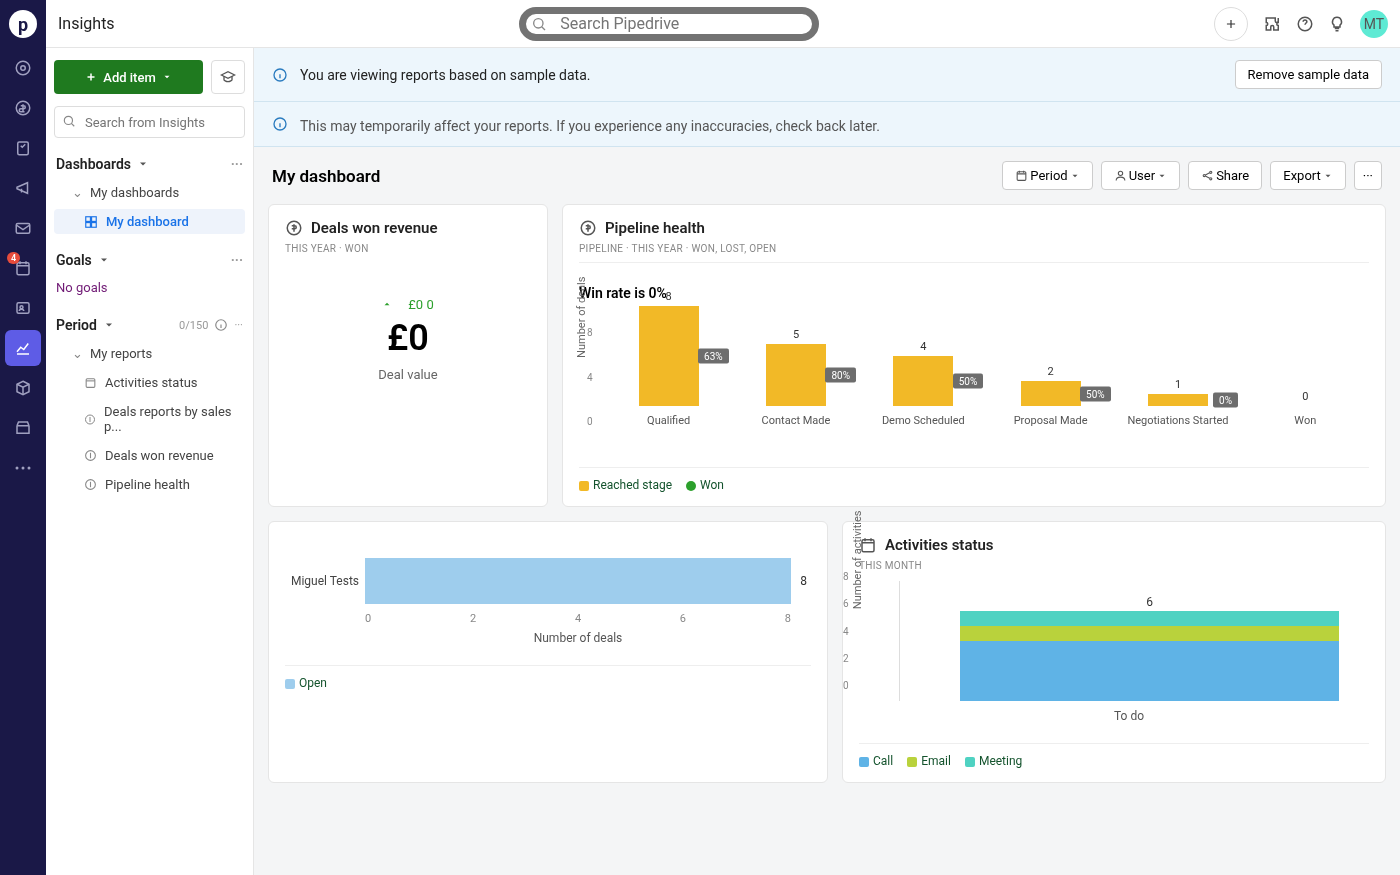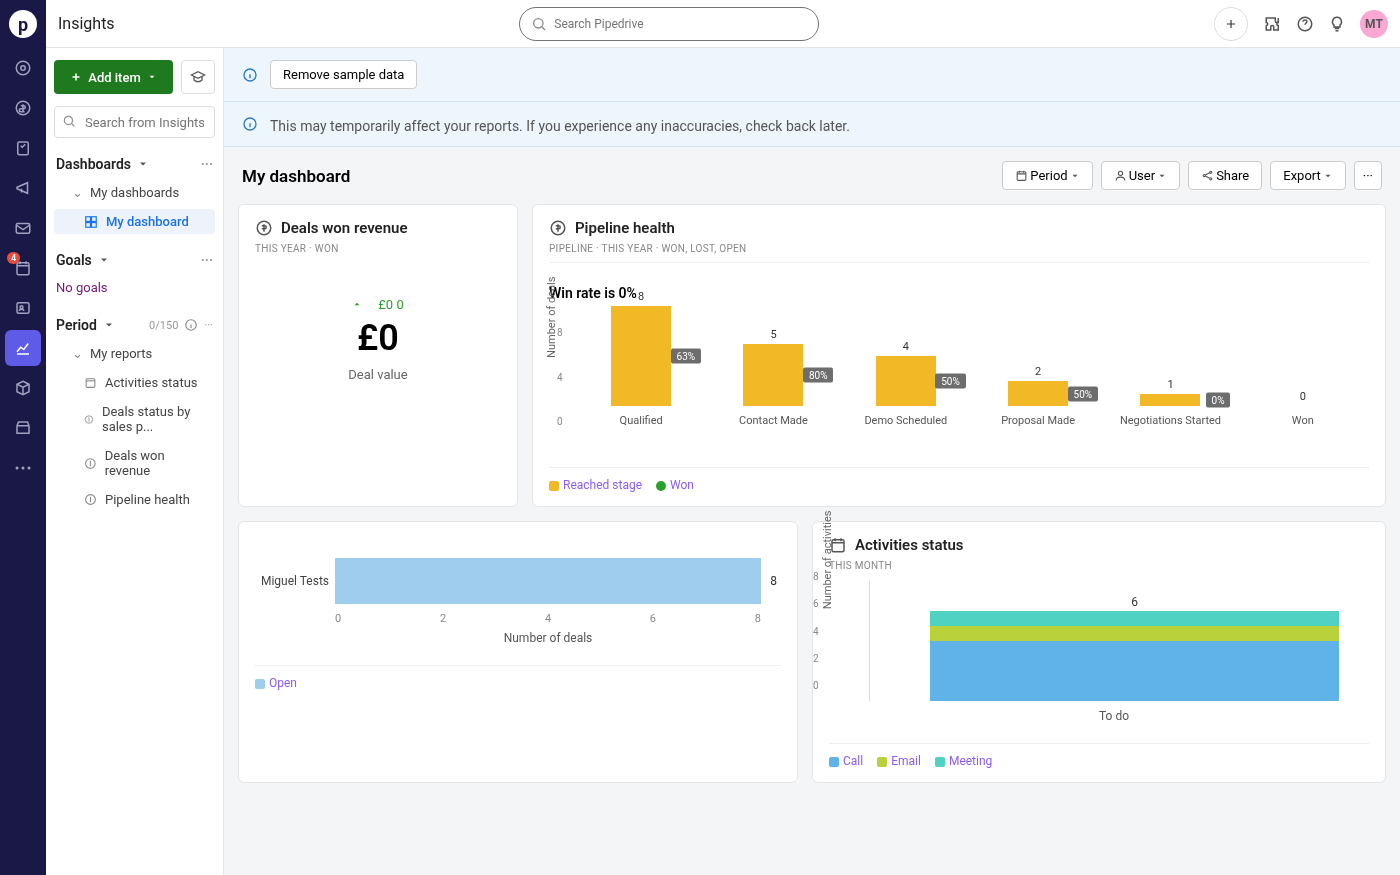--- a/index.html
+++ b/index.html
@@ -6,28 +6,28 @@
 body{background:#f7f7f7;width:1400px;height:875px;overflow:hidden;display:flex}
 .navrail{width:46px;background:#1a1847;display:flex;flex-direction:column;align-items:center;padding-top:10px;gap:4px}
 .navrail .logo{width:28px;height:28px;background:#fff;border-radius:50%;color:#1a1847;font-weight:700;display:flex;align-items:center;justify-content:center;font-size:18px;margin-bottom:8px}
 .navrail .nav-item{width:36px;height:36px;display:flex;align-items:center;justify-content:center;border-radius:6px;color:#a0a0c0;cursor:pointer;position:relative}
 .navrail .nav-item.active{background:#5e5ce6;color:#fff}
 .navrail .badge{position:absolute;top:2px;left:2px;background:#e74c3c;color:#fff;font-size:9px;border-radius:8px;padding:1px 4px;font-weight:600}
 .main{flex:1;display:flex;flex-direction:column;background:#fff}
 .topbar{height:48px;border-bottom:1px solid #e5e5e5;display:flex;align-items:center;padding:0 12px;gap:16px}
 .topbar .title{font-size:16px;font-weight:400;color:#222}
 .search-wrap{margin-left:auto;margin-right:auto;position:relative}
-.search{width:300px;height:34px;border:1px solid #737373;border-radius:17px;padding:0 14px 0 34px;font-size:12px;color:#555;background:#fff}
+.search{width:300px;height:34px;border:7px solid #737373;border-radius:17px;padding:0 14px 0 34px;font-size:16px;color:#555;background:#fff}
 .search-wrap svg{position:absolute;left:12px;top:9px}
 .plus-btn{width:34px;height:34px;border:1px solid #ddd;border-radius:50%;background:#fff;display:flex;align-items:center;justify-content:center;cursor:pointer;margin-left:6px}
 .topbar-right{display:flex;align-items:center;gap:14px;margin-left:auto}
 .topbar-right .icon-btn{cursor:pointer;color:#555}
-.avatar{width:28px;height:28px;border-radius:50%;background:#f9a8d4;color:#555;font-size:12px;font-weight:700;display:flex;align-items:center;justify-content:center}
+.avatar{width:28px;height:28px;border-radius:50%;background:#5eead4;color:#555;font-size:14px;font-weight:400;display:flex;align-items:center;justify-content:center}
 .body{flex:1;display:flex;overflow:hidden}
-.sidebar{width:178px;border-right:1px solid #e5e5e5;background:#fff;padding:12px 8px;display:flex;flex-direction:column;gap:4px;overflow-y:auto}
+.sidebar{width:208px;border-right:1px solid #e5e5e5;background:#fff;padding:12px 8px;display:flex;flex-direction:column;gap:4px;overflow-y:auto}
 .add-row{display:flex;gap:8px;margin-bottom:8px}
 .add-item{flex:1;background:#1f7a1f;color:#fff;border:none;border-radius:4px;height:34px;font-size:13px;font-weight:500;display:flex;align-items:center;justify-content:center;gap:6px;cursor:pointer}
 .edu-btn{width:34px;height:34px;border:1px solid #ddd;border-radius:4px;background:#fff;display:flex;align-items:center;justify-content:center;cursor:pointer}
 .side-search{position:relative;margin-bottom:10px}
 .side-search input{width:100%;height:32px;border:1px solid #ddd;border-radius:4px;padding:0 10px 0 30px;font-size:13px}
 .side-search svg{position:absolute;left:8px;top:8px}
 .section-head{display:flex;align-items:center;gap:6px;font-size:14px;font-weight:600;color:#222;padding:4px 2px;cursor:pointer}
 .section-head .dots{margin-left:auto;color:#999;cursor:pointer}
 .section-head .meta{margin-left:auto;font-size:11px;color:#999;font-weight:400;display:flex;align-items:center;gap:6px}
 .tree-item{display:flex;align-items:center;gap:8px;padding:5px 4px 5px 18px;font-size:13px;color:#444;cursor:pointer;border-radius:4px}
@@ -49,21 +49,21 @@
 .grid{display:grid;grid-template-columns:280px 1fr;gap:14px;padding:0 14px 14px}
 .grid2{display:grid;grid-template-columns:560px 1fr;gap:14px;padding:0 14px 14px}
 .card{background:#fff;border:1px solid #e5e5e5;border-radius:6px;padding:14px 16px}
 .card-head{display:flex;align-items:center;gap:8px;font-size:15px;font-weight:600;color:#222}
 .card-sub{font-size:10px;color:#888;letter-spacing:.3px;margin-top:6px;text-transform:uppercase}
 .kpi{text-align:center;padding:40px 0 20px}
 .kpi .delta{color:#2ca02c;font-size:13px;display:inline-flex;align-items:center;gap:16px}
 .kpi .val{font-size:36px;font-weight:600;margin-top:4px}
 .kpi .lab{color:#666;font-size:13px;margin-top:8px}
 .winrate{font-size:14px;font-weight:600;padding:22px 0;border-top:1px solid #eee;margin-top:8px}
-.legend{display:flex;gap:14px;font-size:12px;color:#8b5cf6;margin-top:10px;border-top:1px solid #eee;padding-top:10px}
+.legend{display:flex;gap:14px;font-size:12px;color:#14532d;margin-top:10px;border-top:1px solid #eee;padding-top:10px}
 .legend .sw{width:10px;height:10px;border-radius:2px;display:inline-block;margin-right:4px;vertical-align:middle}
 .bar-chart{position:relative;height:130px;margin:4px 0 0 26px}
 .ylabel{position:absolute;left:-24px;top:50%;transform:rotate(-90deg) translateX(50%);transform-origin:left;font-size:11px;color:#666;white-space:nowrap}
 .bars-row{display:flex;align-items:flex-end;height:100px;gap:0;position:relative}
 .bar-grp{flex:1;display:flex;flex-direction:column;align-items:center;position:relative}
 .bar{width:60px;background:#f2b927;position:relative}
 .bar-lbl{position:absolute;top:-16px;left:50%;transform:translateX(-50%);font-size:11px;color:#333}
 .pct-tag{position:absolute;background:#6d6d6d;color:#fff;font-size:10px;padding:2px 6px;border-radius:2px;right:-30px;top:50%;transform:translateY(-50%)}
 .pct-tag:after{content:"";position:absolute;right:-5px;top:50%;transform:translateY(-50%);border:5px solid transparent;border-left-color:#6d6d6d}
 .cat-lbl{font-size:11px;color:#555;margin-top:8px;text-align:center}
@@ -278,21 +278,21 @@
             <rect x="4" y="5" width="16" height="16" rx="2"></rect>
             <path d="M4 9h16"></path>
           </svg>
           <span>Activities status</span>
         </div>
       <div class="tree-item lvl2">
           <svg width="13" height="13" viewBox="0 0 24 24" fill="none" stroke="#888" stroke-width="2">
             <circle cx="12" cy="12" r="9"></circle>
             <path d="M12 7v10"></path>
           </svg>
-          <span>Deals status by sales p...</span>
+          <span>Deals reports by sales p...</span>
         </div>
       <div class="tree-item lvl2">
           <svg width="13" height="13" viewBox="0 0 24 24" fill="none" stroke="#888" stroke-width="2">
             <circle cx="12" cy="12" r="9"></circle>
             <path d="M12 7v10"></path>
           </svg>
           <span>Deals won revenue</span>
         </div>
       <div class="tree-item lvl2">
           <svg width="13" height="13" viewBox="0 0 24 24" fill="none" stroke="#888" stroke-width="2">
@@ -302,20 +302,21 @@
           <span>Pipeline health</span>
         </div>
     </div>
 
     <div class="content">
       <div class="banner">
         <svg width="16" height="16" viewBox="0 0 24 24" fill="none" stroke="#2a7bbf" stroke-width="2">
             <circle cx="12" cy="12" r="9"></circle>
             <path d="M12 8h.01M11 12h1v5"></path>
           </svg>
+        <span class="btxt">You are viewing reports based on sample data.</span>
         <button class="remove-btn">Remove sample data</button>
       </div>
       <div class="banner info2">
         <svg width="16" height="16" viewBox="0 0 24 24" fill="none" stroke="#2a7bbf" stroke-width="2" style="margin-top:2px">
             <circle cx="12" cy="12" r="9"></circle>
             <path d="M12 8h.01M11 12h1v5"></path>
           </svg>
         <div class="btxt">
           <div class="bsub">This may temporarily affect your reports. If you experience any inaccuracies, check back later.</div>
         </div>

